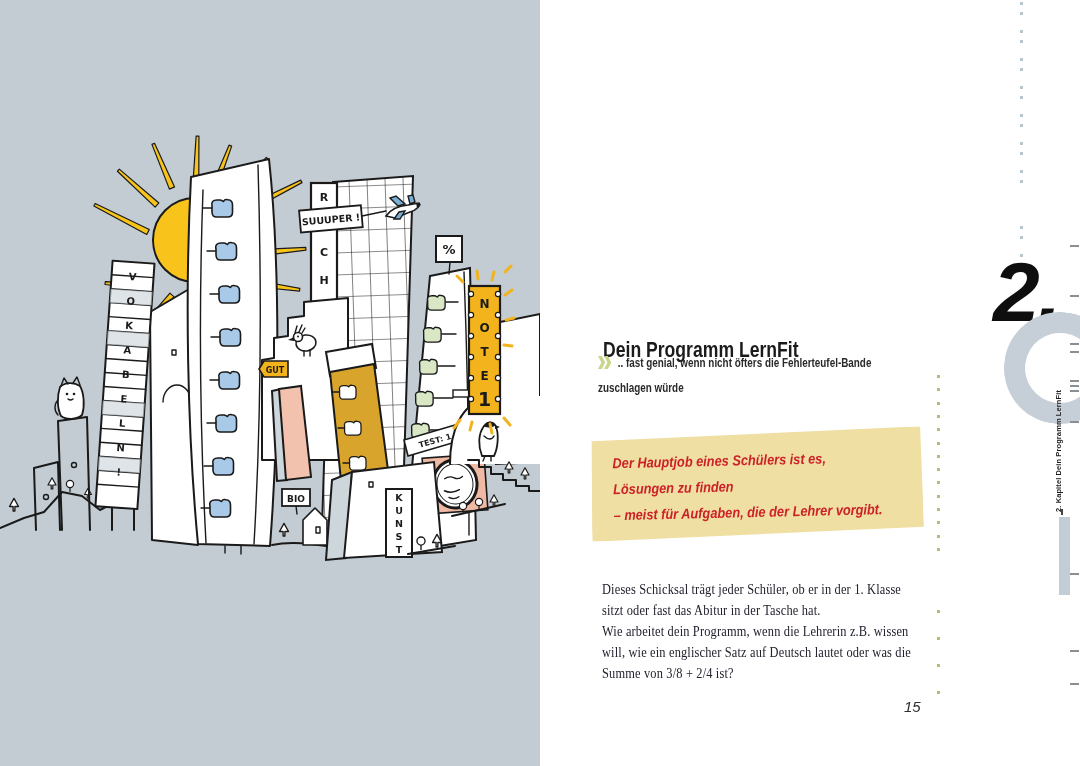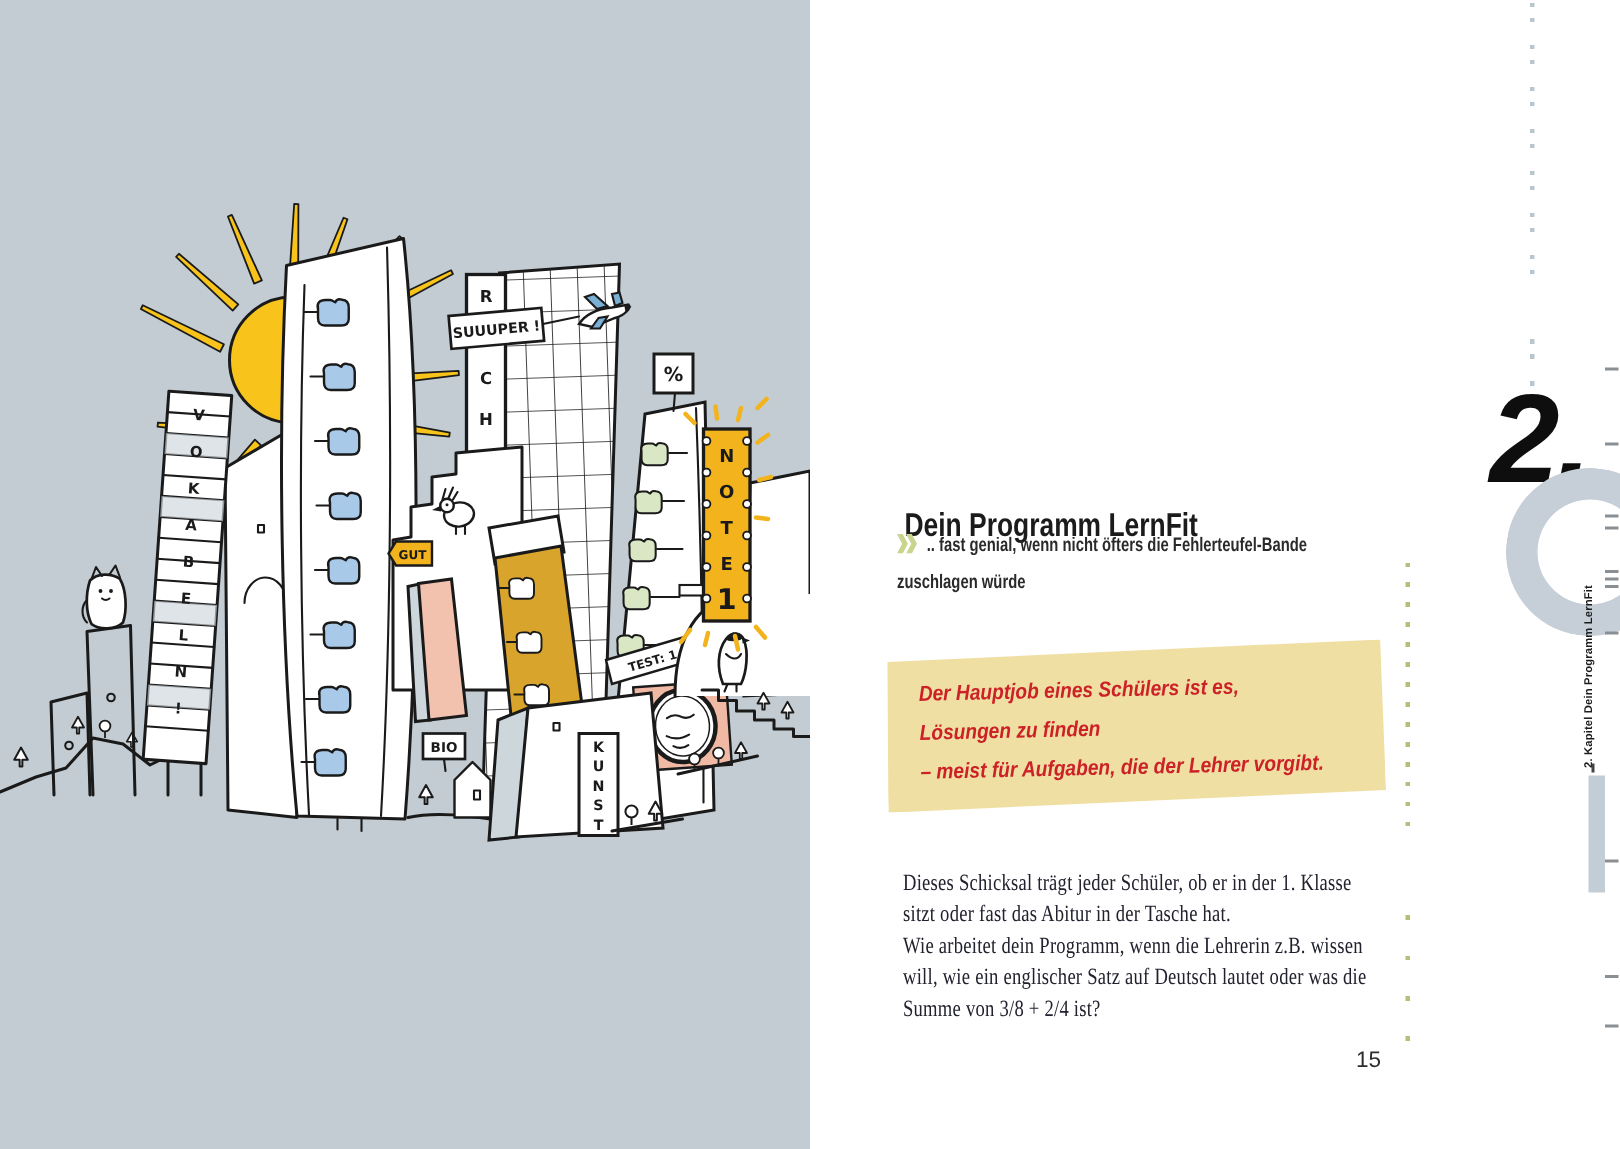--- a/index.html
+++ b/index.html
@@ -25,21 +25,21 @@
     color:#1b1b1b;transform:scaleX(.8);transform-origin:left center;white-space:nowrap;}
   .subtitle-line{position:absolute;left:598px;font-size:13px;font-weight:700;color:#2a2a2a;
     transform:scaleX(.76);transform-origin:left center;white-space:nowrap;display:flex;align-items:center;gap:6px;}
   .highlight-box{position:absolute;left:591px;top:430px;width:332px;height:108px;
     background:var(--boxbg);transform:rotate(-1.3deg);
     clip-path:polygon(0.5% 7%,99.5% 0%,100% 93%,0% 100%);padding:17px 0 0 22px;box-sizing:border-box;}
   .box-line{font-size:14.5px;font-weight:700;font-style:italic;color:var(--boxtext);
     line-height:26px;transform:scaleX(.88);transform-origin:left center;white-space:nowrap;}
   .body-line{position:absolute;left:602px;font-family:"Liberation Serif",serif;font-size:15.5px;
     color:#21222e;transform:scaleX(.8);transform-origin:left center;white-space:nowrap;letter-spacing:.2px;}
-  .page-number{position:absolute;left:904px;top:698px;font-size:15px;color:#2e2e2e;}
+  .page-number{position:absolute;left:904px;top:698px;font-size:15px;font-style:italic;color:#2e2e2e;}
   .chapter-number{position:absolute;left:993px;top:250px;font-size:84px;line-height:84px;
     font-weight:700;font-style:italic;color:#0e0e0e;letter-spacing:-2px;}
   .chapter-ring{position:absolute;left:1004px;top:312px;width:112px;height:112px;border-radius:50%;
     border:21px solid var(--ring);border-right-color:transparent;box-sizing:border-box;transform:rotate(8deg);}
   .chapter-caption{position:absolute;left:1054px;top:512px;transform:rotate(-90deg);
     transform-origin:0 0;white-space:nowrap;font-size:7.5px;font-weight:700;color:#1c1c1c;letter-spacing:.1px;}
   .caption-tick{position:absolute;left:1061px;top:509px;width:1.5px;height:6px;background:#444;}
   .sidebar-bar{position:absolute;left:1059px;top:517px;width:11px;height:78px;background:var(--bar);}
   .dotline{position:absolute;width:3px;}
   .dot-blue-a{left:1020px;top:2px;height:188px;

